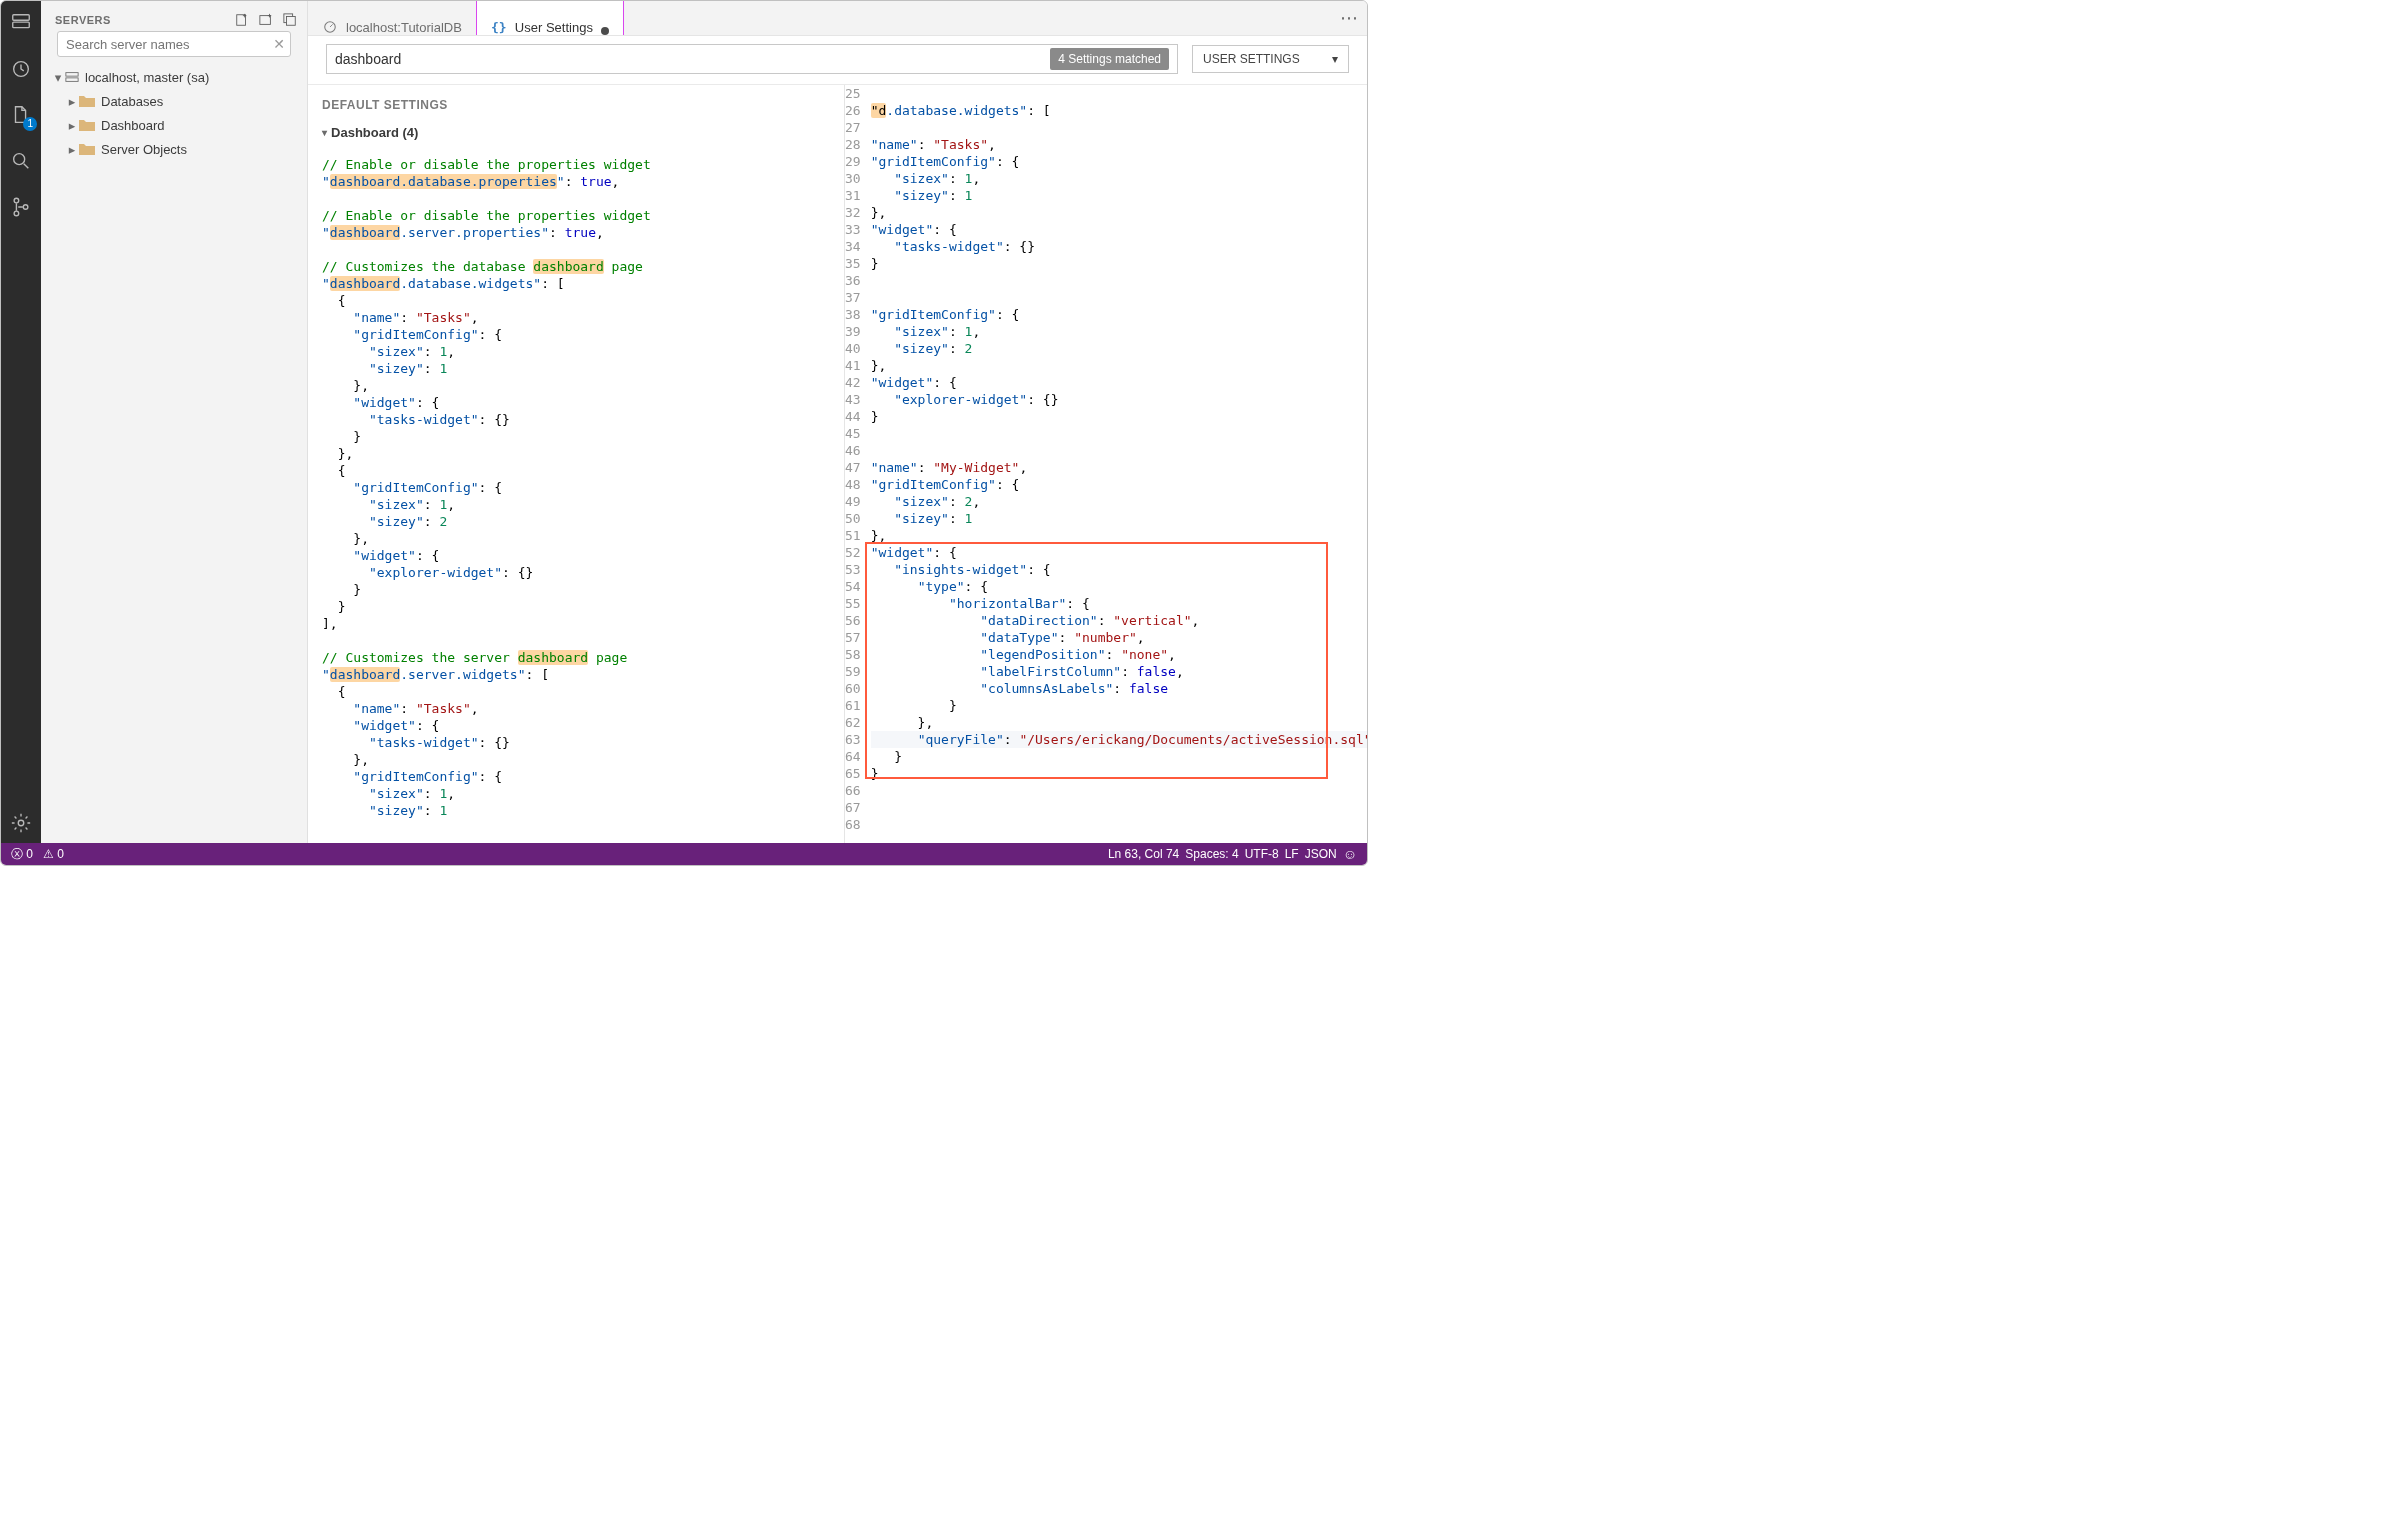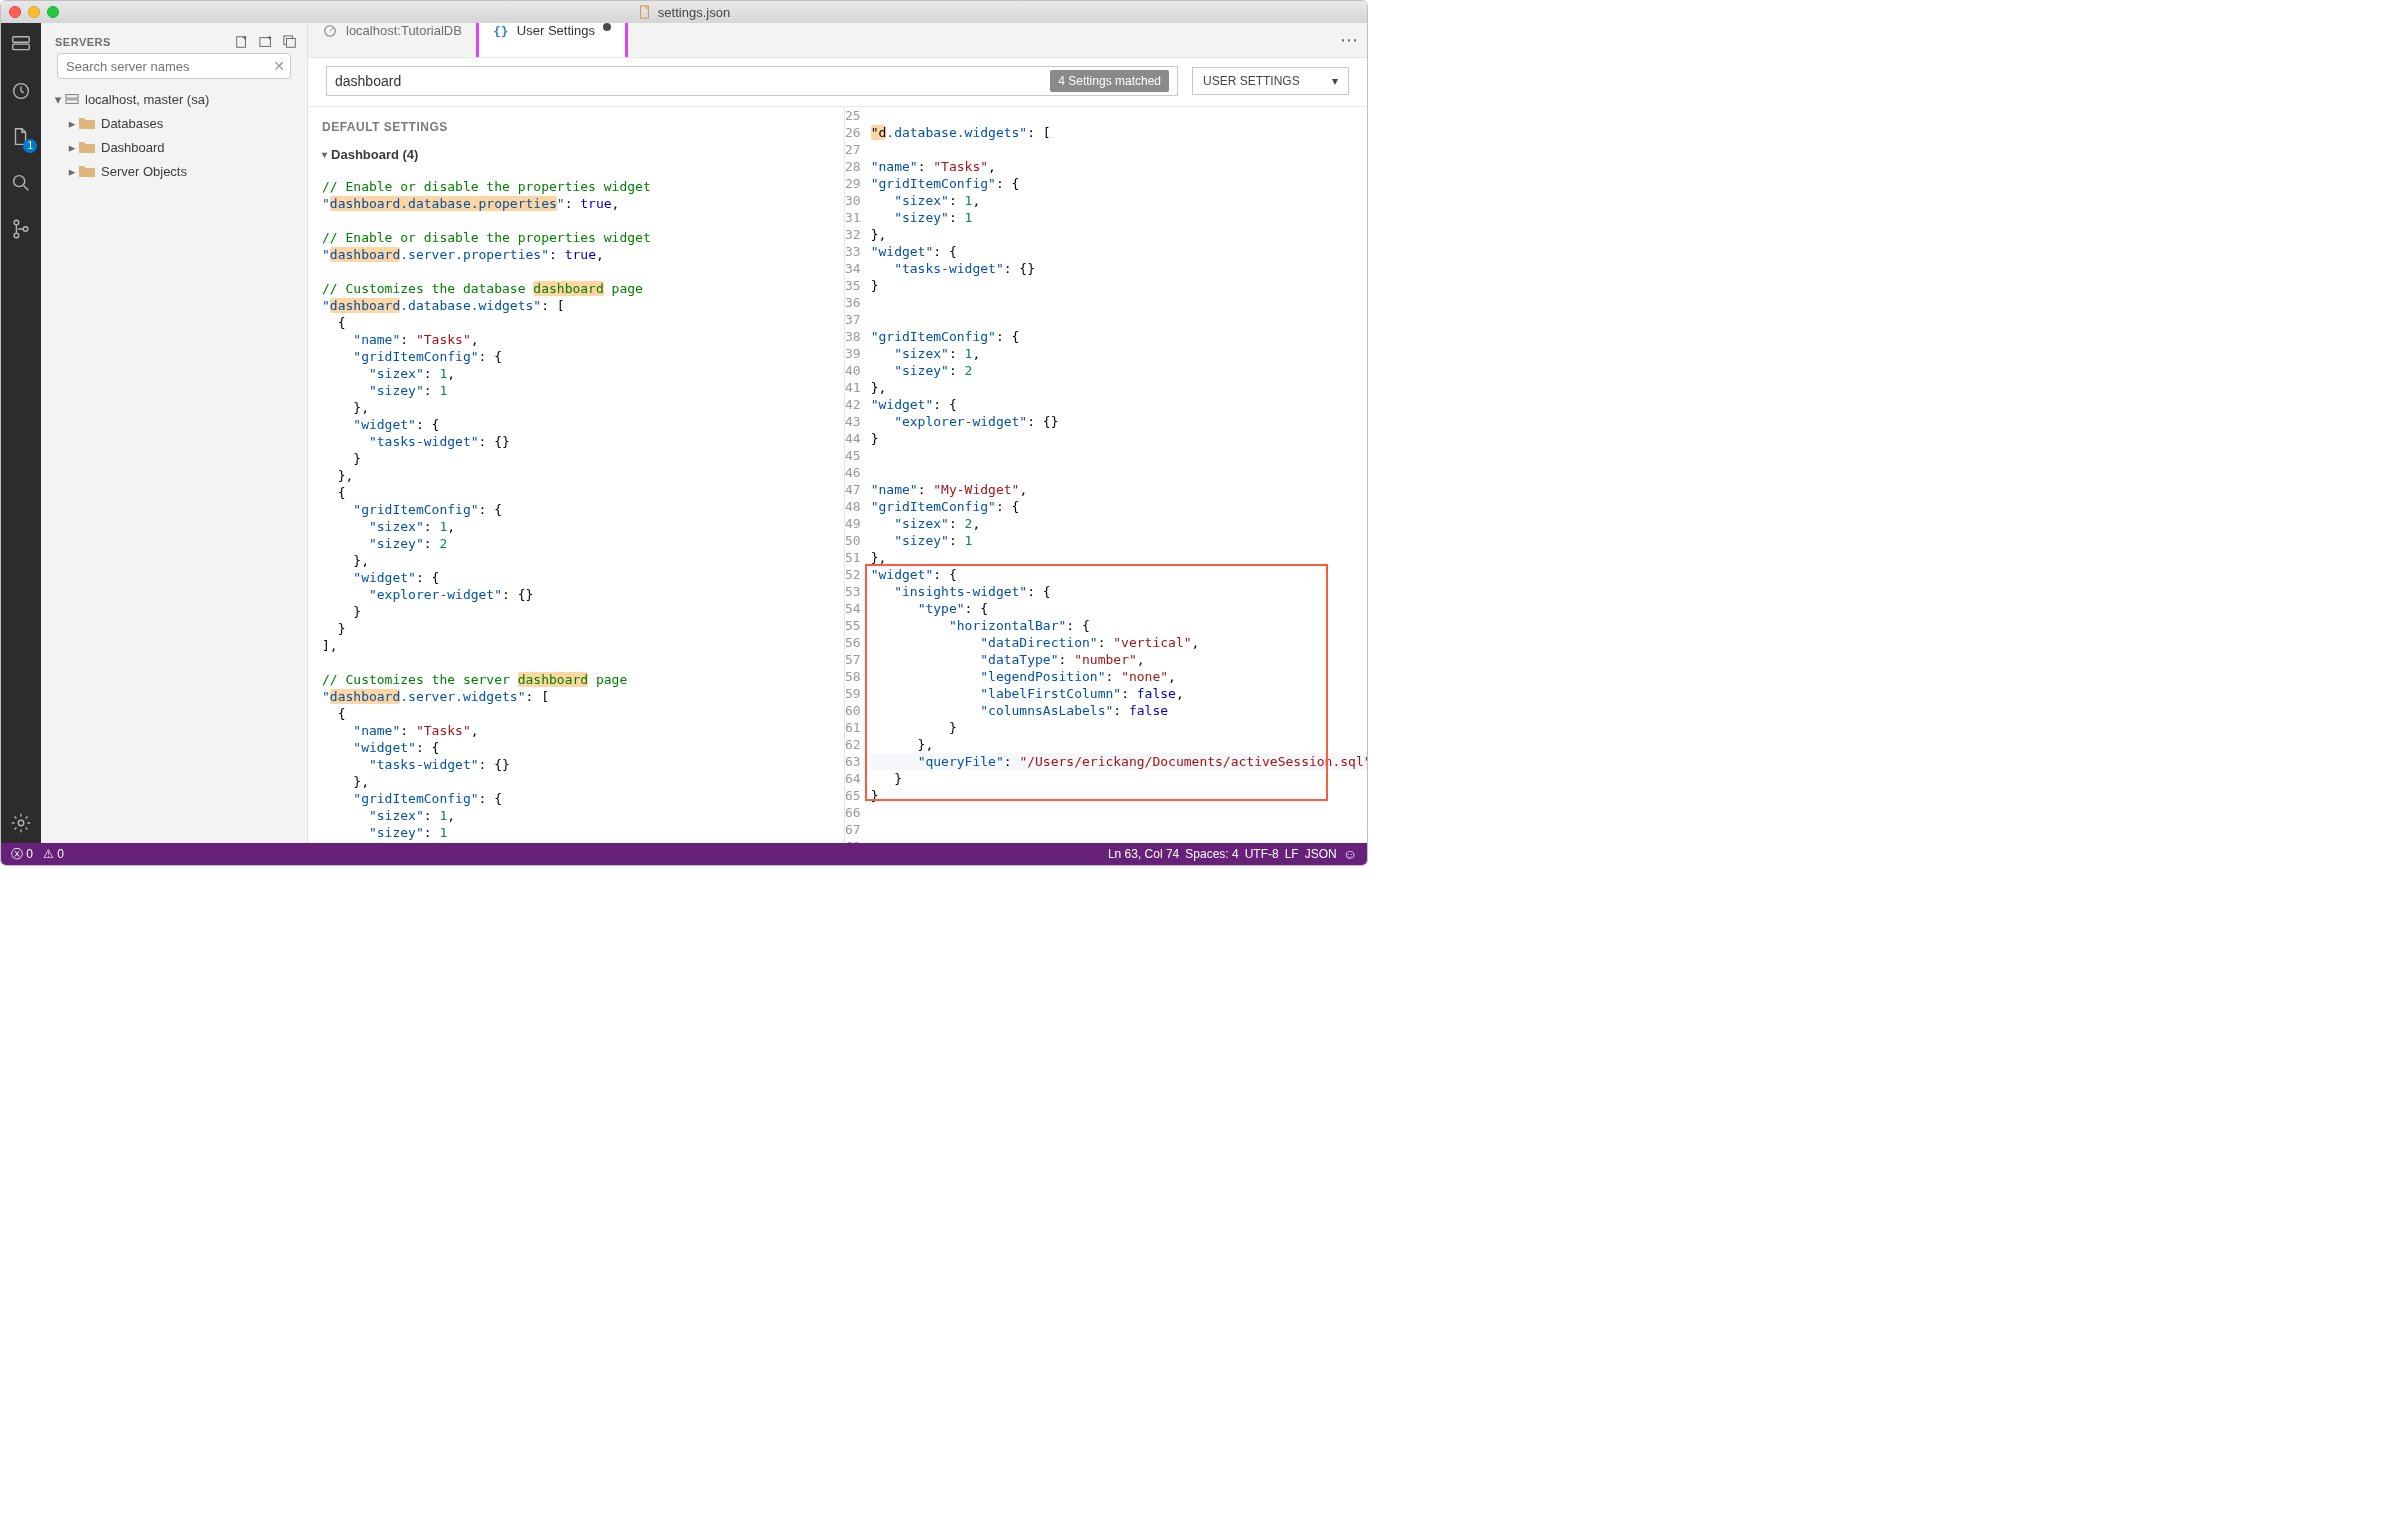--- a/index.html
+++ b/index.html
@@ -32,21 +32,21 @@
 .tree { flex: 1; overflow: auto; font-size: 13px; color: #3b3b3b; padding-top: 2px; }
 .tree-row { height: 24px; display: flex; align-items: center; padding-left: 12px; cursor: pointer; }
 .twisty { width: 10px; text-align: center; color: #6b6b6b; margin-right: 2px; }
 .folder-ic { width: 16px; height: 14px; margin-right: 6px; }
 .server-ic { width: 14px; height: 14px; margin-right: 6px; }
 .indent-1 { padding-left: 26px; }
 
 .editor-col { flex: 1; display: flex; flex-direction: column; min-width: 0; }
 
 .tabbar { height: 35px; background: #f3f3f3; display: flex; align-items: stretch; border-bottom: 1px solid #e5e5e5; }
-.tab { display: flex; align-items: flex-start; gap: 8px; padding: 0 14px; font-size: 13px; color: #6e6e6e; border-right: 3px solid #d946ef; cursor: pointer; }
+.tab { display: flex; align-items: flex-end; gap: 8px; padding: 0 14px; font-size: 13px; color: #6e6e6e; border-right: 1px solid #d946ef; cursor: pointer; }
 .tab.active { background: #fff; color: #333; }
 .tab .ic { width: 16px; height: 16px; display: flex; align-items: center; justify-content: center; }
 .tab .dirty { width: 8px; height: 8px; border-radius: 50%; background: #4b4b4b; }
 .tab-fill { flex: 1; }
 .tab-more { width: 36px; display: flex; align-items: center; justify-content: center; color: #666; font-size: 18px; cursor: pointer; }
 
 .search-row { display: flex; align-items: center; gap: 14px; padding: 8px 18px 10px; border-bottom: 1px solid #eaeaea; }
 .search-box { flex: 1; display:flex; align-items:center; height: 30px; border: 1px solid #c8c8c8; padding: 0 8px; }
 .search-box input { flex:1; border:0; outline:0; font-size: 14px; color:#333; }
 .match-badge { background: #8a8a8a; color: #fff; font-size: 12px; padding: 4px 8px; border-radius: 2px; }
@@ -80,34 +80,20 @@
 .sb-item { cursor: pointer; }
 .smile { font-size: 14px; }
 
 .rel { position: relative; }
 </style>
 </head>
 <body>
 
 <div class="window">
 
-  <div class="titlebar">
-    <div class="traffic">
-      <span class="tr-close"></span>
-      <span class="tr-min"></span>
-      <span class="tr-max"></span>
-    </div>
-    <div class="title-center">
-      <svg viewBox="0 0 16 16">
-          <rect x="3" y="1" width="9" height="14" fill="none" stroke="#d48c3a" stroke-width="1"></rect>
-          <path d="M9 1 L12 4 L9 4 Z" fill="#d48c3a"></path>
-        </svg>
-      <span>settings.json</span>
-    </div>
-  </div>
 
   <div class="body-row">
 
     <div class="activity-bar">
       <div class="ab-item">
           <svg width="22" height="22" viewBox="0 0 24 24">
             <rect x="3" y="3" width="18" height="6" rx="1" fill="none" stroke="#b8b8b8" stroke-width="1.5"></rect>
             <rect x="3" y="11" width="18" height="6" rx="1" fill="none" stroke="#b8b8b8" stroke-width="1.5"></rect>
           </svg>
         </div>

